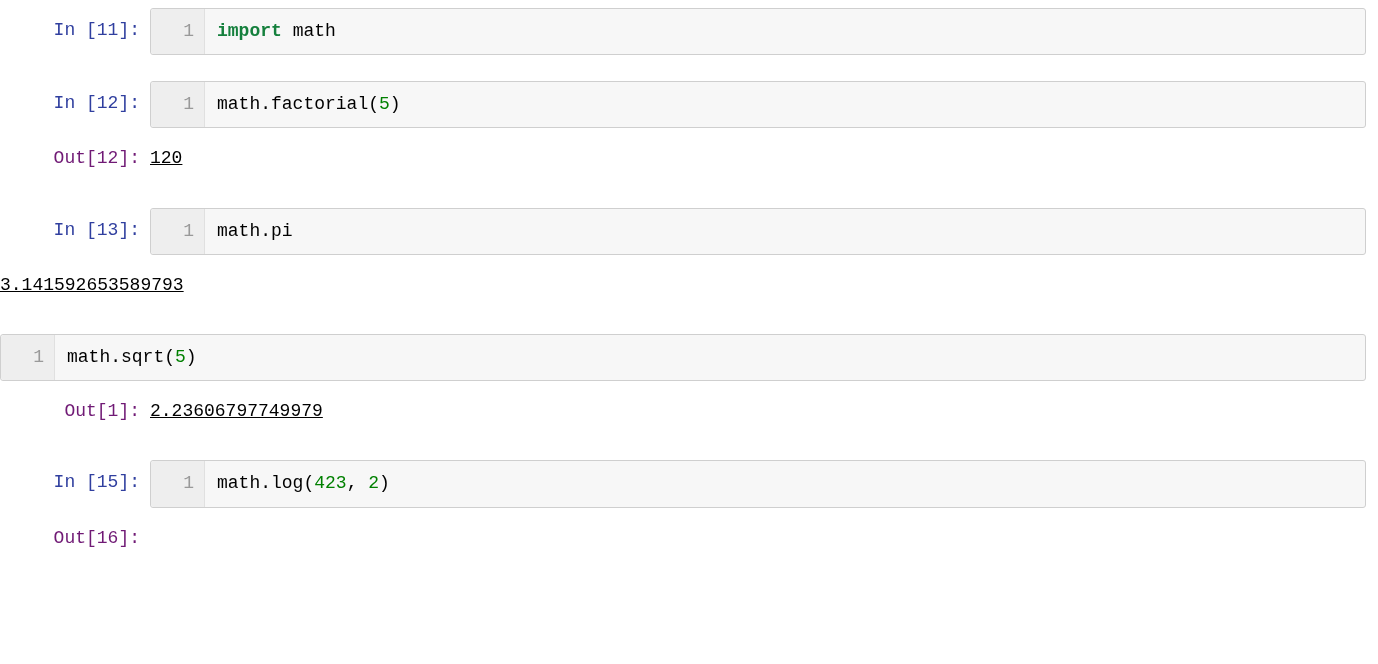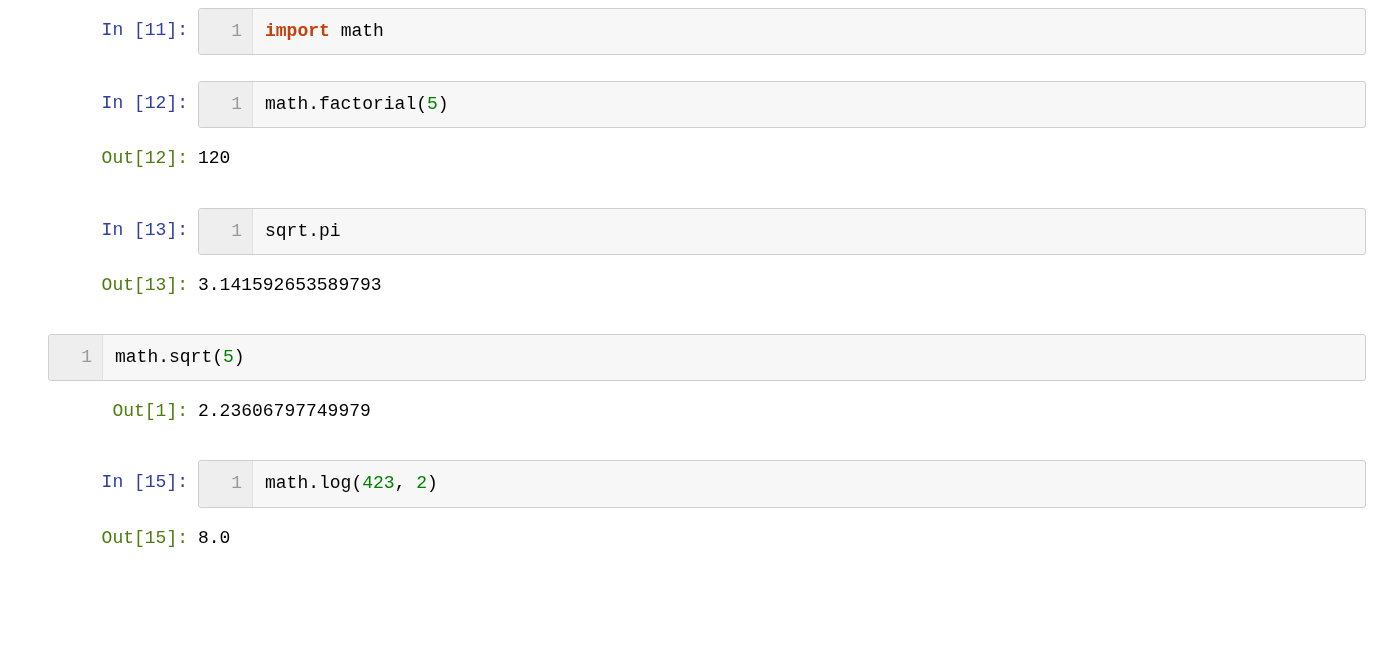--- a/index.html
+++ b/index.html
@@ -8,33 +8,32 @@
     padding: 8px 12px 8px 0;
     font-family: Menlo, Monaco, "Courier New", monospace;
     font-size: 18px;
     background: #ffffff;
     color: #000;
   }
   .cell {
     display: flex;
     align-items: flex-start;
     margin-bottom: 8px;
-    padding-left: 48px;
   }
   .prompt {
     width: 150px;
     flex-shrink: 0;
     text-align: right;
     padding: 10px 10px 0 0;
     font-family: Menlo, Monaco, "Courier New", monospace;
     font-size: 18px;
     line-height: 1.4;
   }
   .prompt-in { color: #303F9F; }
-  .prompt-out { color: #4d7c0f; }
+  .prompt-out { color: #701a75; }
   .code-box {
     flex: 1;
     display: flex;
     border: 1px solid #cfcfcf;
     border-radius: 3px;
     background: #f7f7f7;
     min-height: 44px;
   }
   .gutter {
     width: 54px;
@@ -48,27 +47,28 @@
     font-size: 18px;
     line-height: 1.4;
   }
   .code {
     flex: 1;
     padding: 10px 12px;
     font-size: 18px;
     line-height: 1.4;
     white-space: pre;
   }
-  .kw { color: #c2410c; font-weight: bold; }
+  .kw { color: #15803d; font-weight: bold; }
   .num { color: #008000; }
   .output {
     flex: 1;
     padding: 10px 12px 10px 0;
     font-size: 18px;
     line-height: 1.4;
+    text-decoration: underline;
   }
   .spacer { height: 18px; }
 </style>
 </head>
 <body>
 
 <div id="notebook">
     <div class="cell">
       <div class="prompt prompt-in">In [11]:</div>
       <div class="code-box">
@@ -86,25 +86,24 @@
     </div>
     <div class="cell">
       <div class="prompt prompt-out">Out[12]:</div>
       <div class="output">120</div>
     </div>
     <div class="spacer"></div>
     <div class="cell">
       <div class="prompt prompt-in">In [13]:</div>
       <div class="code-box">
         <div class="gutter">1</div>
-        <div class="code"><span>sqrt.pi</span></div>
+        <div class="code"><span>math.pi</span></div>
       </div>
     </div>
     <div class="cell">
-      <div class="prompt prompt-out">Out[13]:</div>
       <div class="output">3.141592653589793</div>
     </div>
     <div class="spacer"></div>
     <div class="cell">
       <div class="code-box">
         <div class="gutter">1</div>
         <div class="code"><span>math.sqrt(</span><span class="num">5</span><span>)</span></div>
       </div>
     </div>
     <div class="cell">
@@ -113,16 +112,15 @@
     </div>
     <div class="spacer"></div>
     <div class="cell">
       <div class="prompt prompt-in">In [15]:</div>
       <div class="code-box">
         <div class="gutter">1</div>
         <div class="code"><span>math.log(</span><span class="num">423</span><span>, </span><span class="num">2</span><span>)</span></div>
       </div>
     </div>
     <div class="cell">
-      <div class="prompt prompt-out">Out[15]:</div>
-      <div class="output">8.0</div>
+      <div class="prompt prompt-out">Out[16]:</div>
     </div>
   </div>
 
 </body></html>

